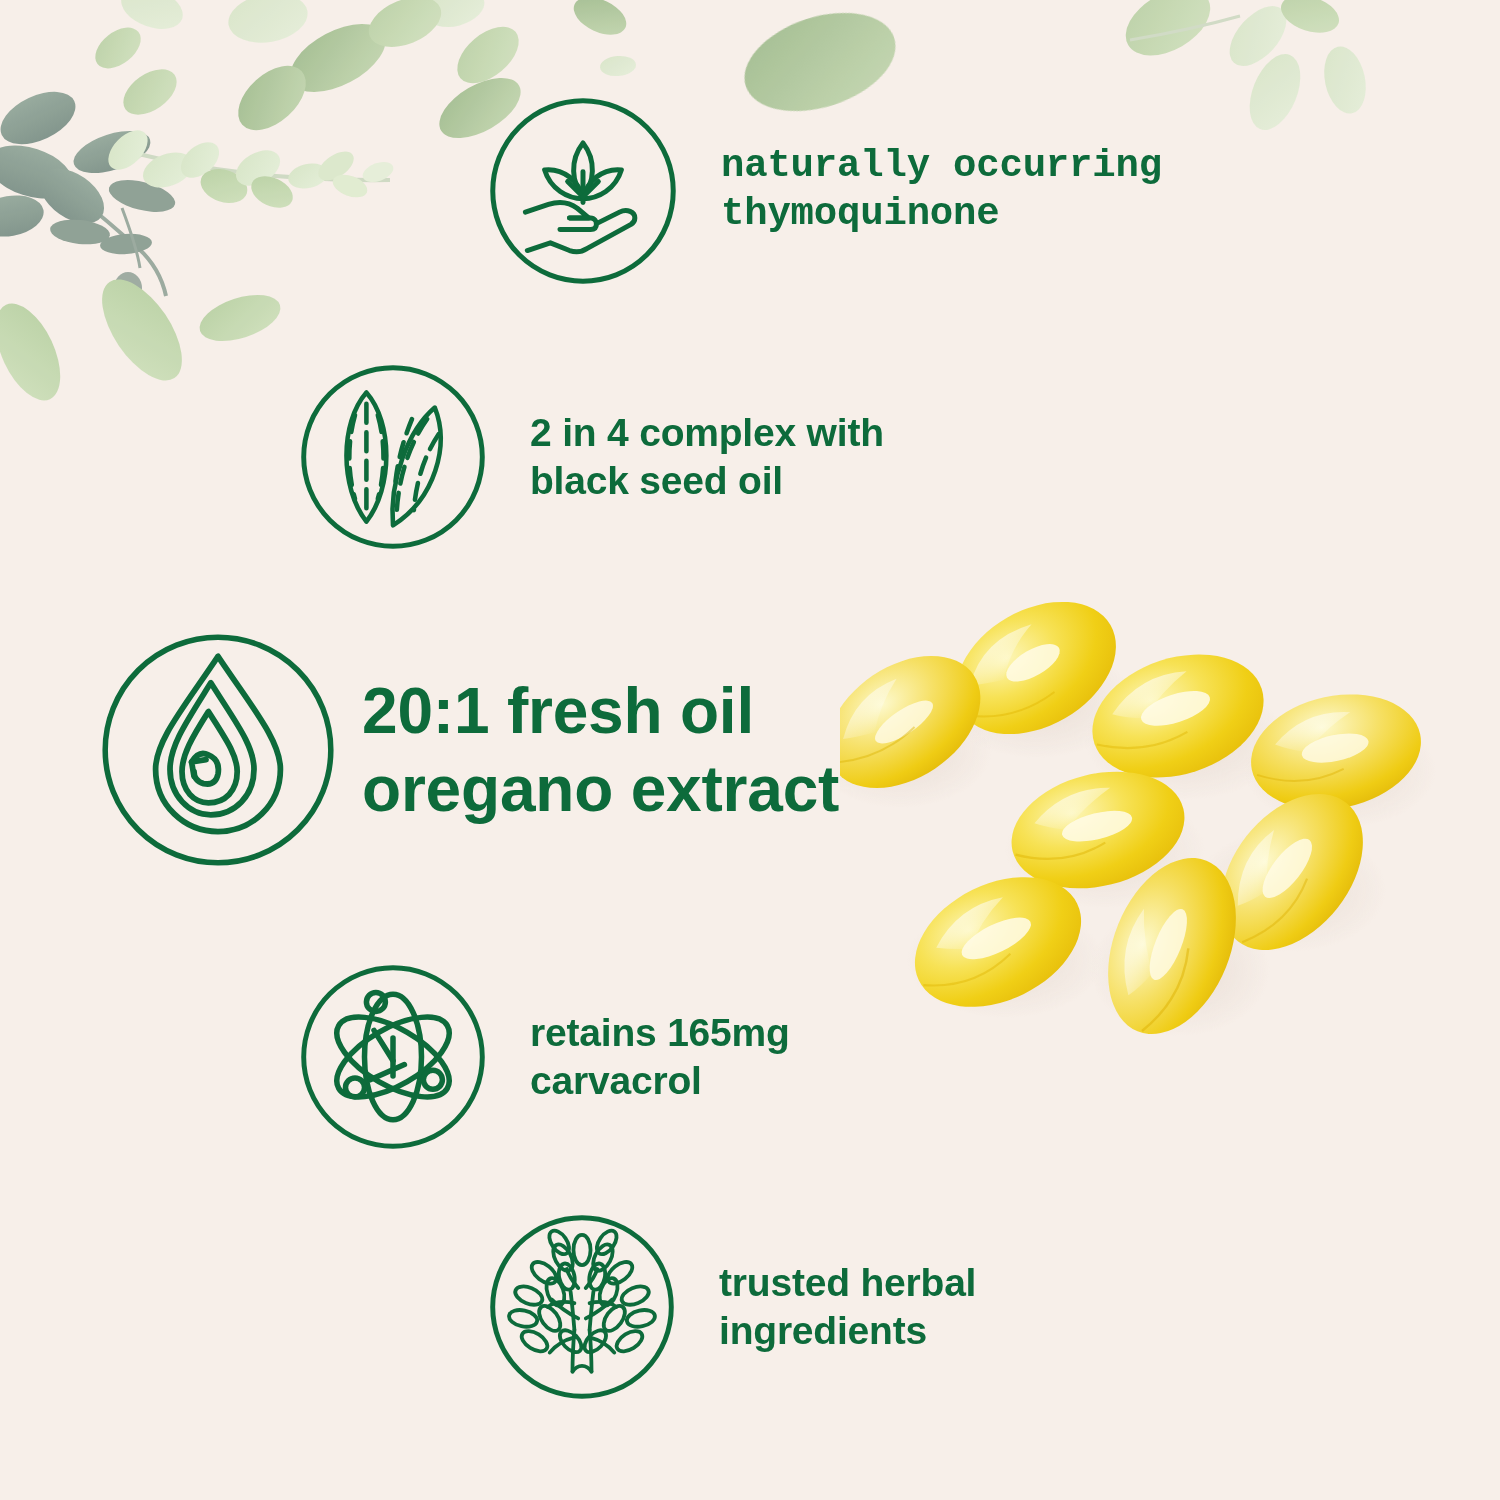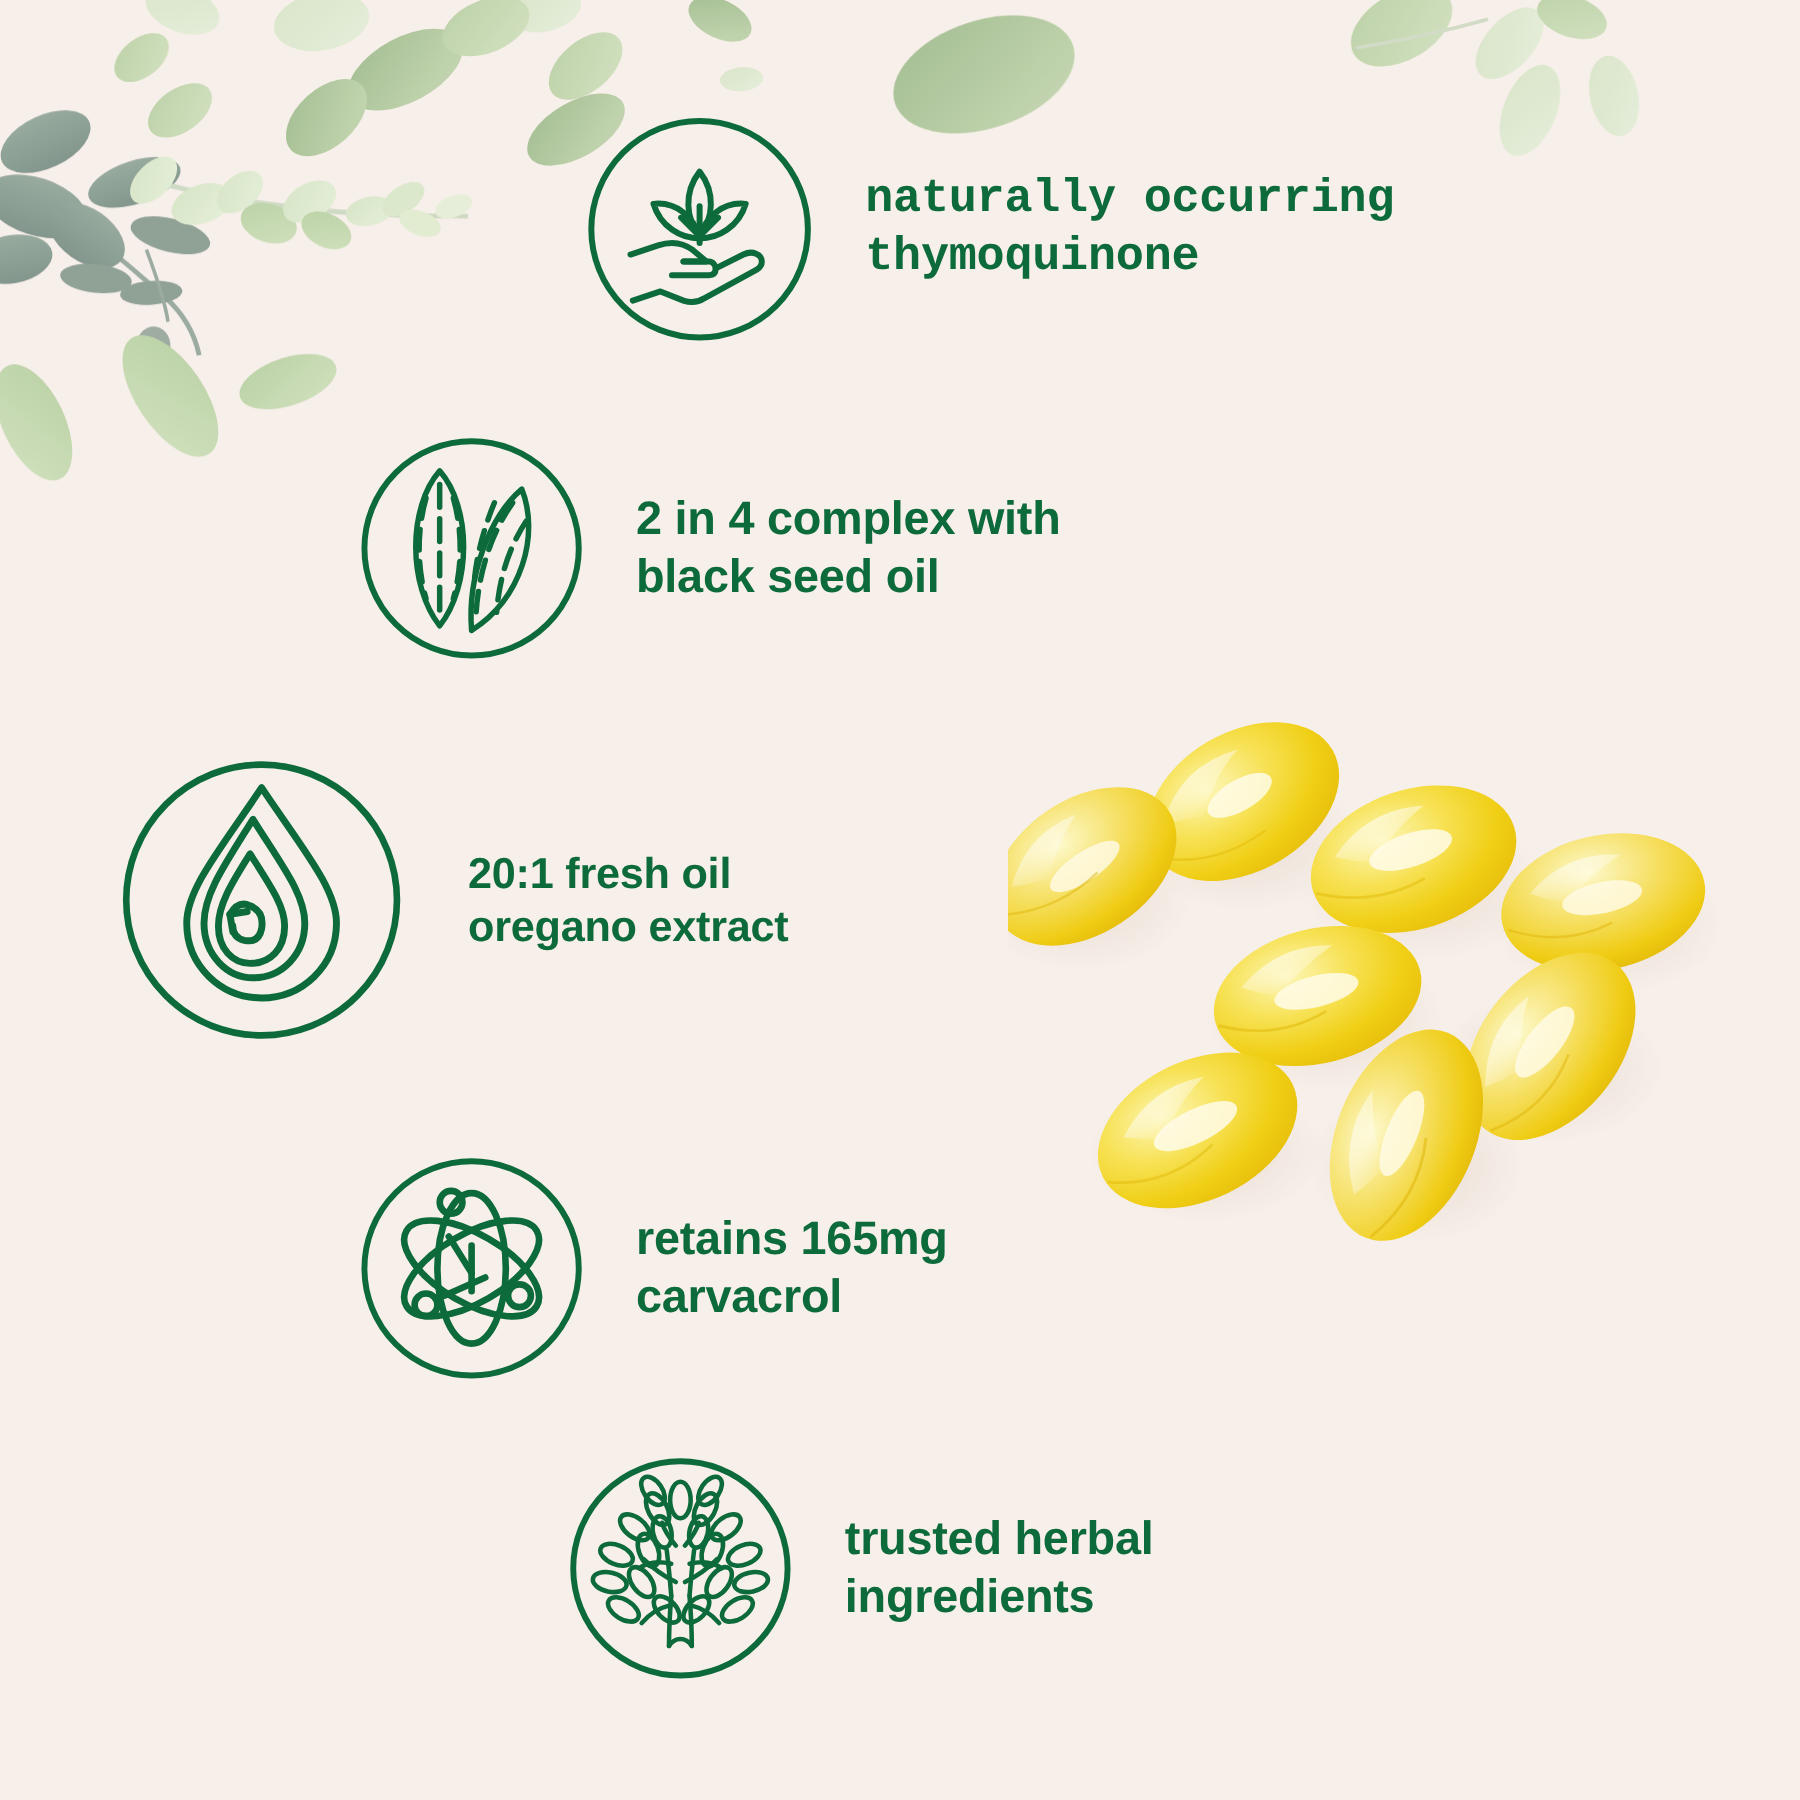--- a/index.html
+++ b/index.html
@@ -24,21 +24,21 @@
   .icon-circle svg{display:block;}
   .feature-text{
     color:#0d6b3b;
     font-weight:700;
     letter-spacing:-0.2px;
     line-height:1.22;
     white-space:pre-line;
     margin-left:42px;
   }
   .f1 .feature-text,.f2 .feature-text,.f4 .feature-text,.f5 .feature-text{font-size:39px;}
-  .f3 .feature-text{font-size:36px;margin-left:52px;}
+  .f3 .feature-text{font-size:64px;margin-left:24px;}
 
   
   .capsules{position:absolute;pointer-events:none;}
 </style>
 </head>
 <body>
 
 <div id="stage">
 
   <svg class="foliage-tr" viewBox="0 0 1500 300" xmlns="http://www.w3.org/2000/svg">
@@ -190,21 +190,21 @@
           <circle cx="41" cy="21" r="5"></circle>
           <circle cx="71" cy="62" r="5"></circle>
           <circle cx="30" cy="66" r="5"></circle>
         </g>
       </svg>
     </div>
     <div class="feature-text">retains 165mg
 carvacrol</div>
   </div>
 
-  <div class="feature f5" style="left:472px;top:1212px;">
+  <div class="feature f5" style="left:487px;top:1212px;">
     <div class="icon-circle">
       <svg width="190" height="190" viewBox="0 0 100 100">
         <circle cx="50" cy="50" r="47" fill="none" stroke="#0d6b3b" stroke-width="2.6"></circle>
         <g fill="none" stroke="#0d6b3b" stroke-width="2" stroke-linecap="round" stroke-linejoin="round">
 
           <path d="M45 84 q0 -10 1 -22 M55 84 q0 -10 -1 -22"></path>
           <path d="M45 84 q2 -3 5 -3 q3 0 5 3"></path>
 
           <path d="M46 62 q-1 -12 -2 -20"></path>
           <path d="M54 62 q1 -12 2 -20"></path>

